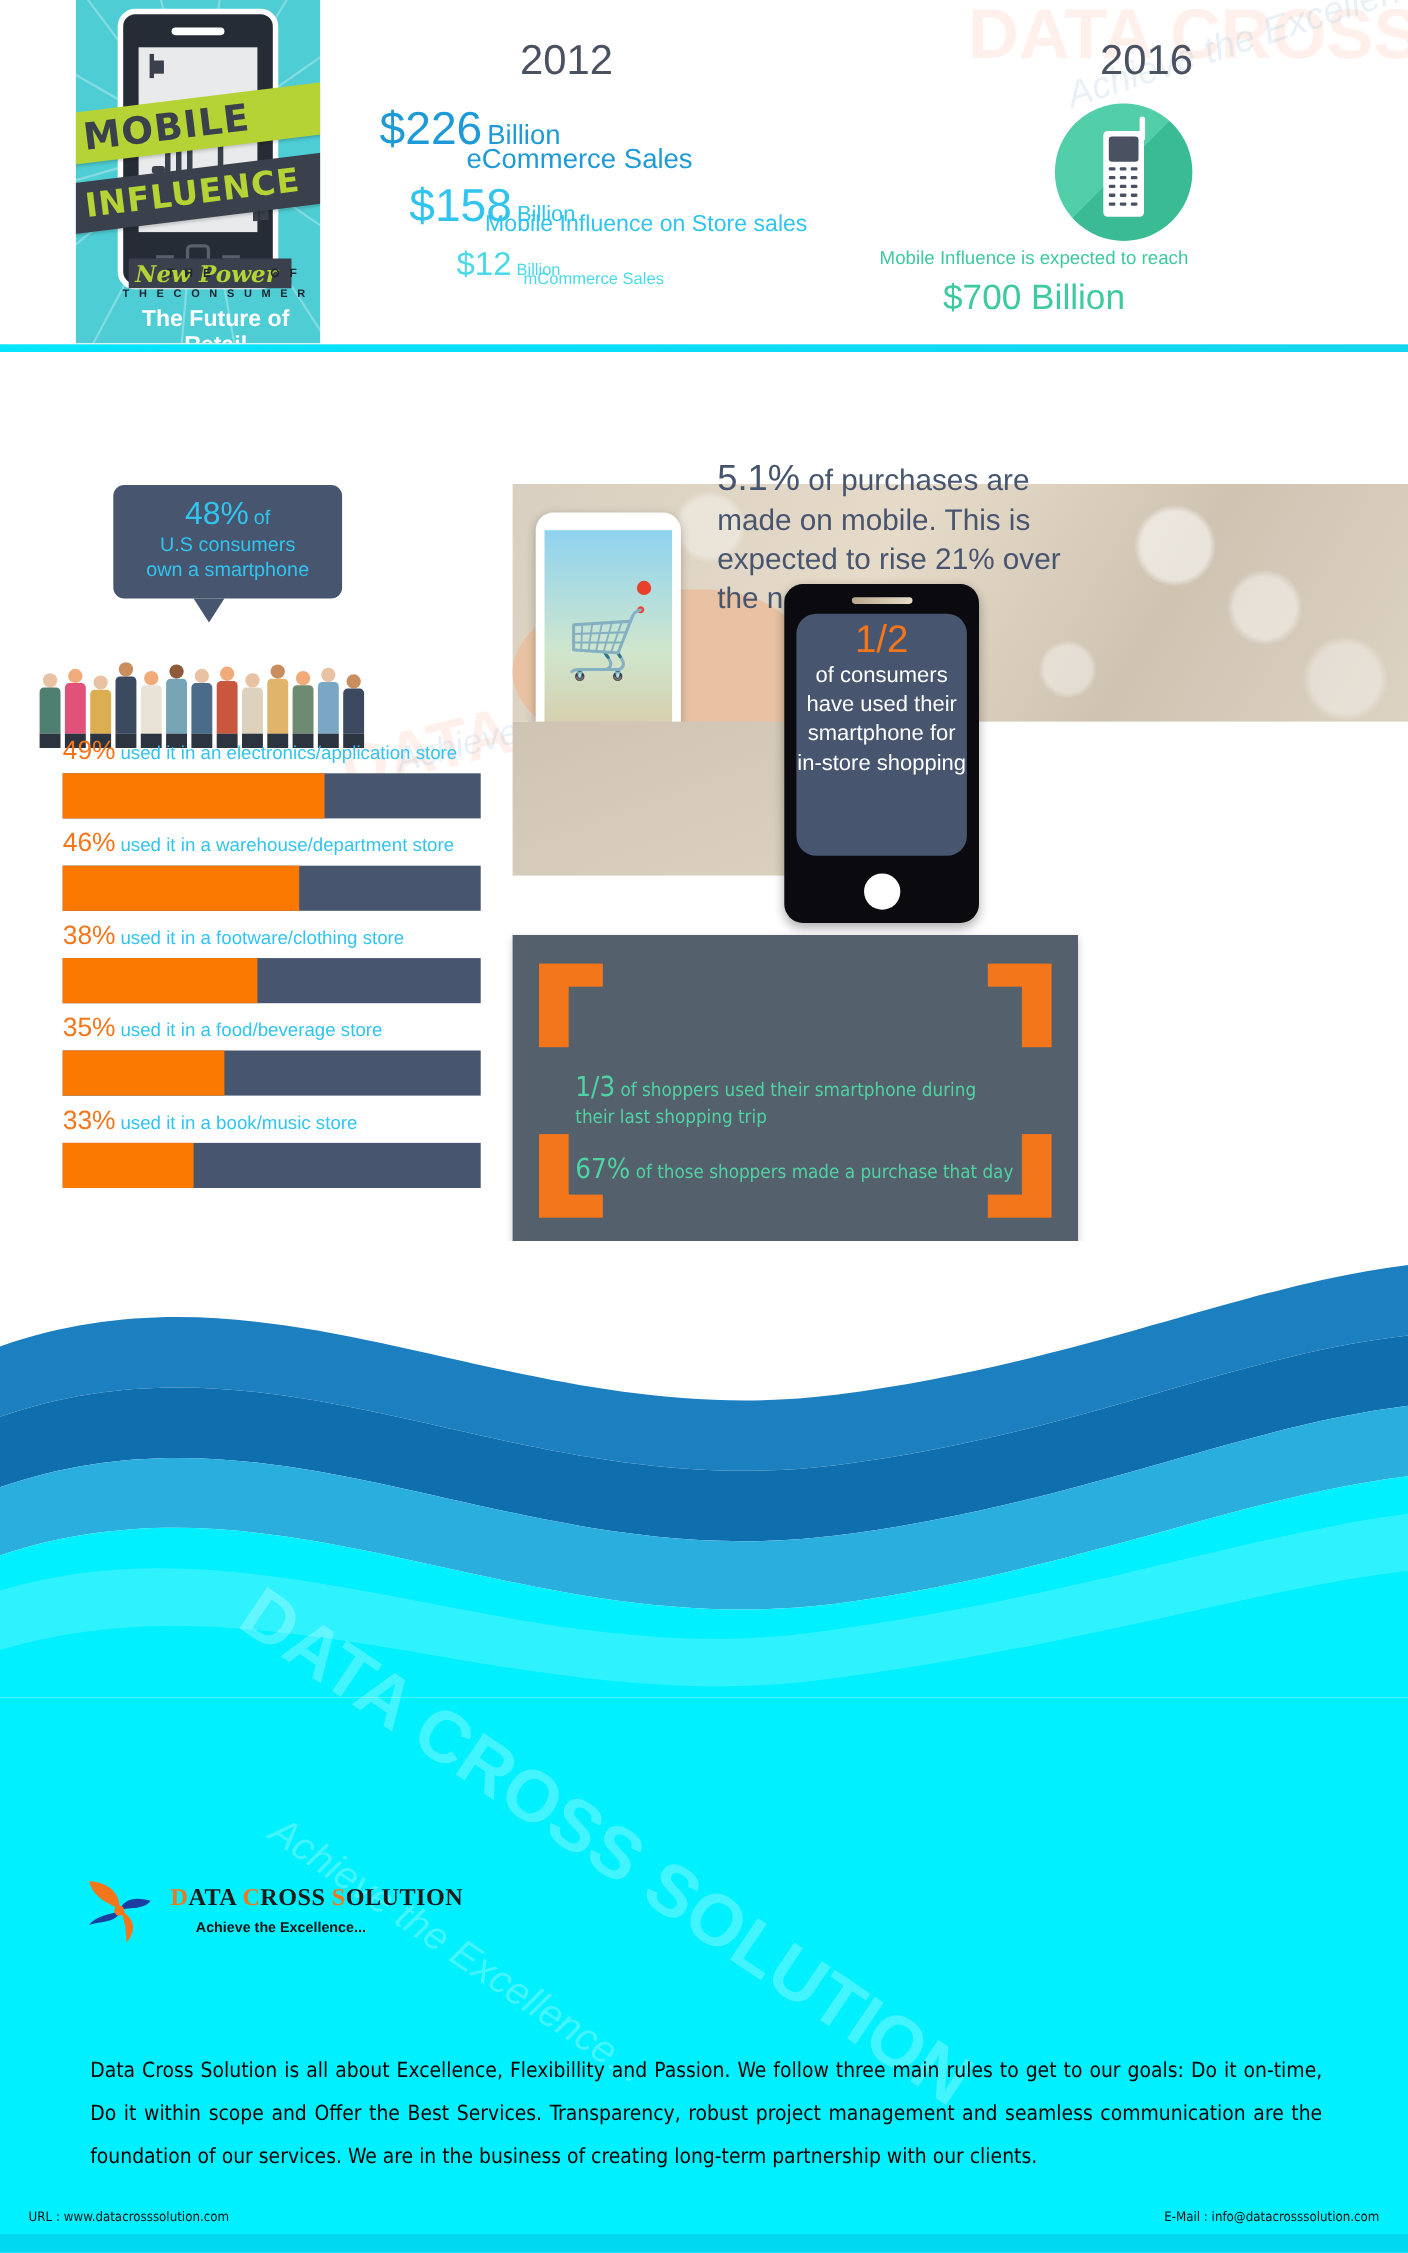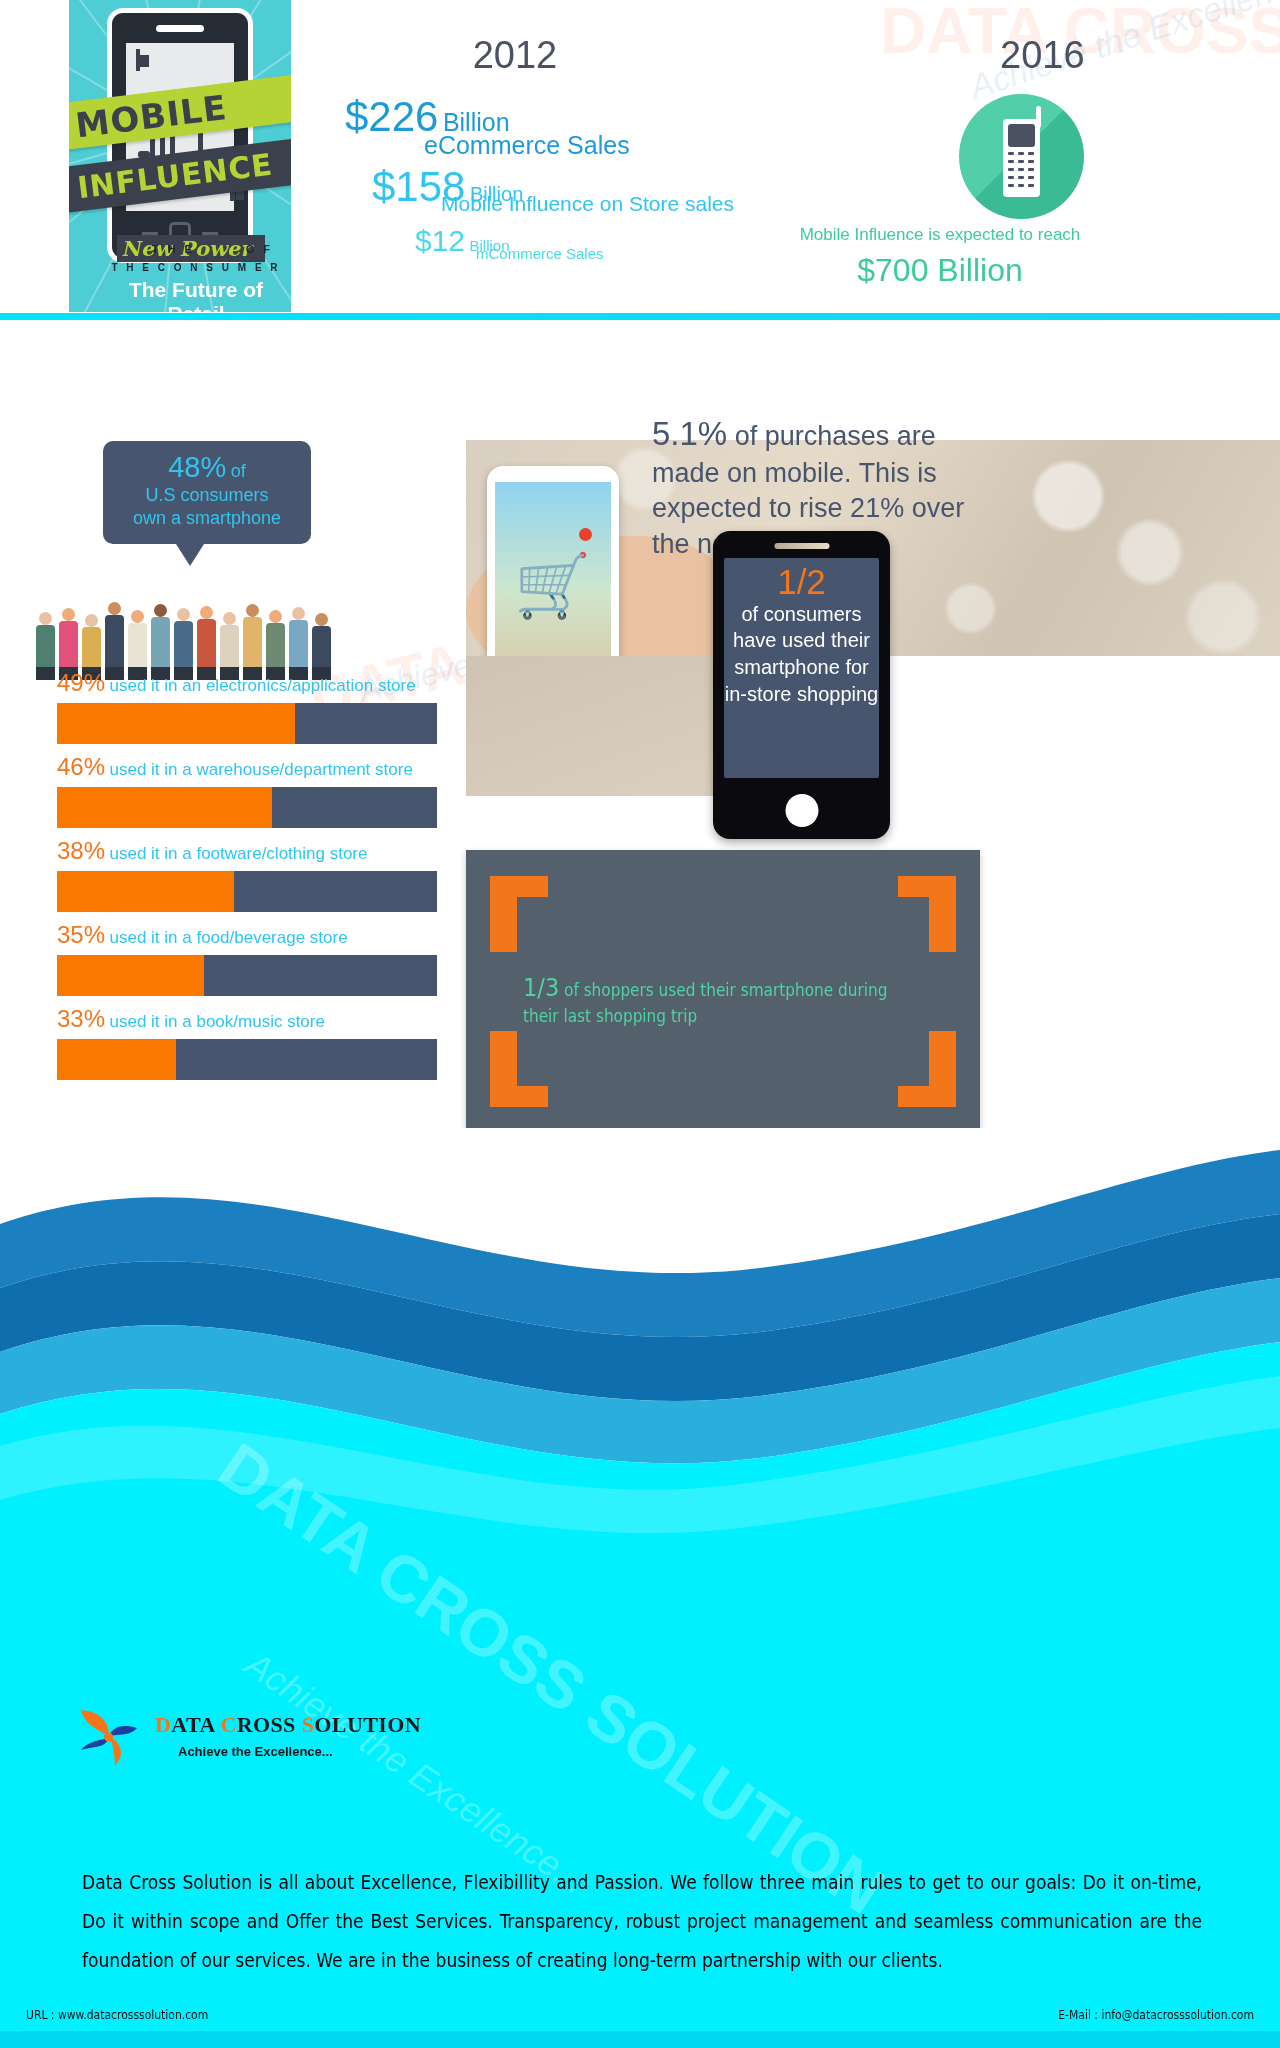--- a/index.html
+++ b/index.html
@@ -128,21 +128,21 @@
   #t51 b { font-size:33px; font-weight:normal; }
 
   
   #bigphone { position:absolute; left:713px; top:531px; width:177px; height:308px;
               background:#0b0b0f; border-radius:17px;
               box-shadow:0 4px 10px rgba(0,0,0,.32); }
   #bigphone .sp { position:absolute; left:50%; top:12px; transform:translateX(-50%);
                   width:55px; height:6px; border-radius:3px;
                   background:linear-gradient(90deg,#b9a88f,#e7dcc8); }
   #bigphone .scr { position:absolute; left:11px; top:27px; right:11px; height:220px;
-                   background:#47556f; border-radius:2px; text-align:center;
+                   background:#47556f; border-radius:18px; text-align:center;
                    padding-top:6px; }
   #bigphone .home { position:absolute; left:50%; bottom:12px; transform:translateX(-50%);
                     width:33px; height:33px; border-radius:50%; background:#fff; }
   #half { font-size:35px; color:#f4761b; line-height:1.05; }
   #halftxt { font-size:20px; color:#fff; line-height:1.33; }
 
   
   #bars { position:absolute; left:57px; top:660px; width:380px; }
   .barlbl { margin-top:9px; white-space:nowrap; }
   .barlbl .pct { font-size:24px; color:#f4761b; }
@@ -458,20 +458,23 @@
 <div id="gbox">
   <div class="brk" id="brk-tl"></div>
   <div class="brk" id="brk-tr"></div>
   <div class="brk" id="brk-bl"></div>
   <div class="brk" id="brk-br"></div>
   <div id="gmask"></div>
 
   <div class="gstat" id="g2">
     <span class="n">1/3</span><span class="t"> of shoppers used their smartphone during their last shopping trip</span>
   </div>
+  <div class="gstat" id="g3">
+    <span class="n">67%</span><span class="t"> of those shoppers made a purchase that day</span>
+  </div>
 </div>
 
 <div id="waves">
   <svg width="1280" height="415" viewBox="0 0 1280 415" xmlns="http://www.w3.org/2000/svg">
     <path d="M0,96 C260,6 470,176 760,140 C980,112 1130,40 1280,22 L1280,0 L0,0 Z" fill="#ffffff"></path>
     <path d="M0,96 C260,6 470,176 760,140 C980,112 1130,40 1280,22 L1280,86 C1120,104 980,176 760,204 C470,240 260,70 0,160 Z" fill="#1c7fc0"></path>
     <path d="M0,160 C260,70 470,240 760,204 C980,176 1120,104 1280,86 L1280,150 C1120,170 980,240 760,268 C470,304 260,134 0,224 Z" fill="#0f6fae"></path>
     <path d="M0,224 C260,134 470,304 760,268 C980,240 1120,170 1280,150 L1280,214 C1120,234 980,300 760,330 C470,366 260,200 0,286 Z" fill="#2aaede"></path>
     <path d="M0,286 C260,200 470,366 760,330 C980,300 1120,234 1280,214 L1280,415 L0,415 Z" fill="#00f0ff"></path>
     <path d="M0,318 C240,246 470,392 740,356 C970,326 1130,268 1280,248 L1280,300 C1130,318 970,372 740,400 C470,432 240,300 0,372 Z" fill="#53f6ff" opacity="0.55"></path>

